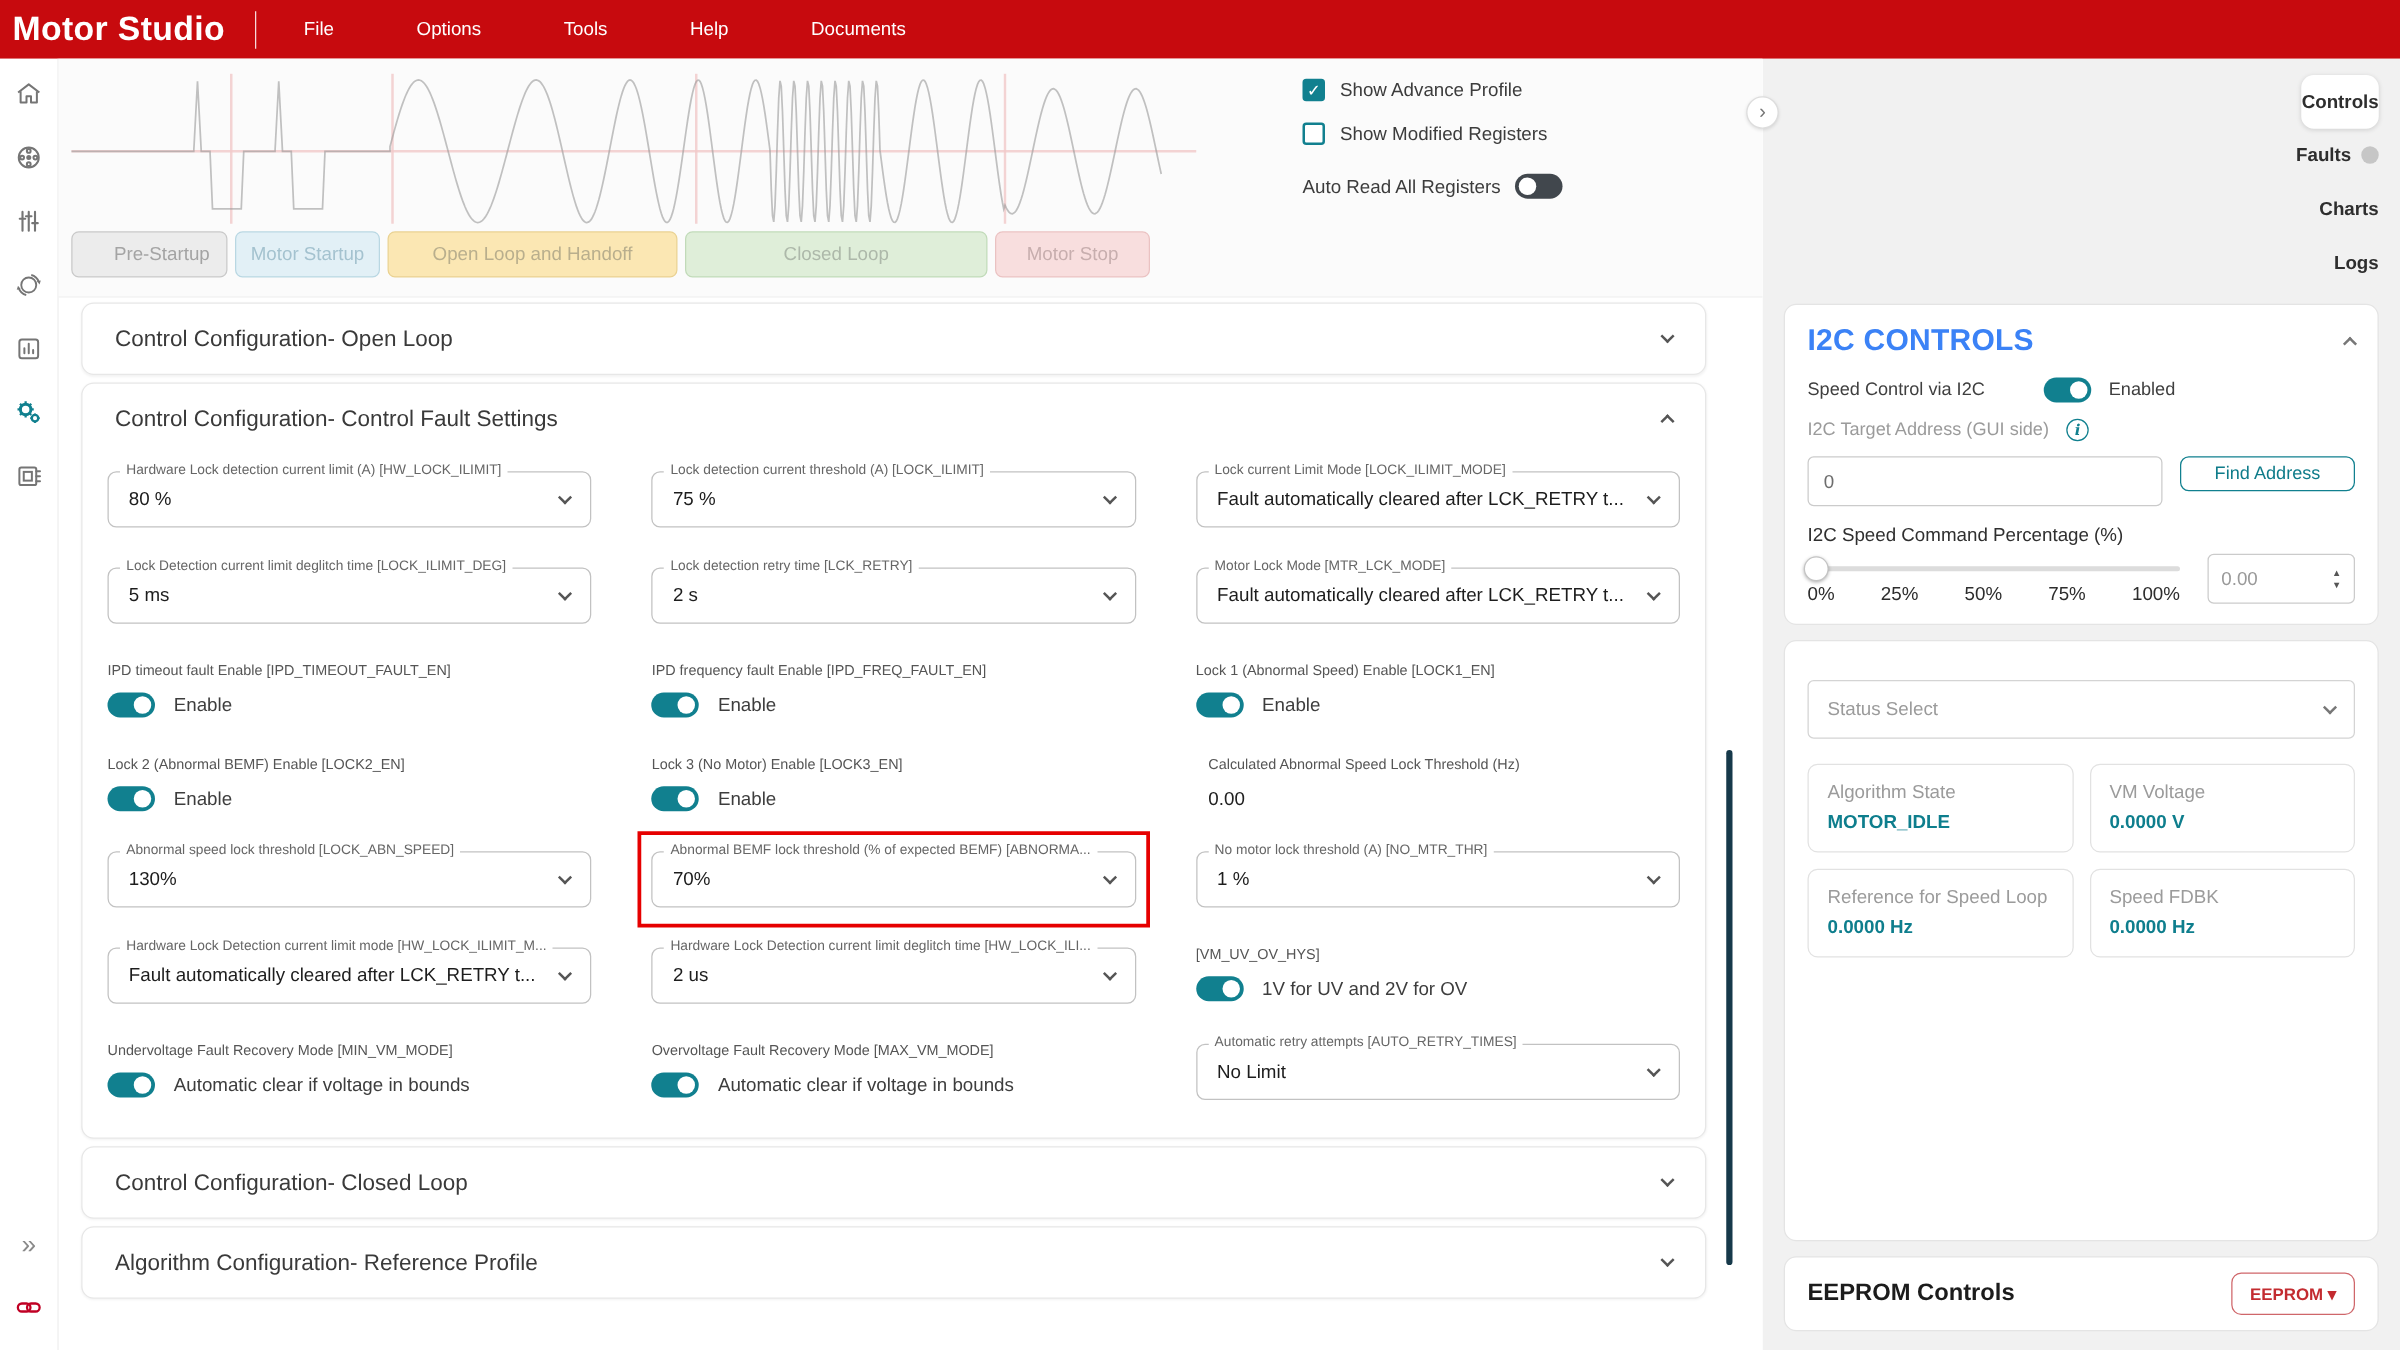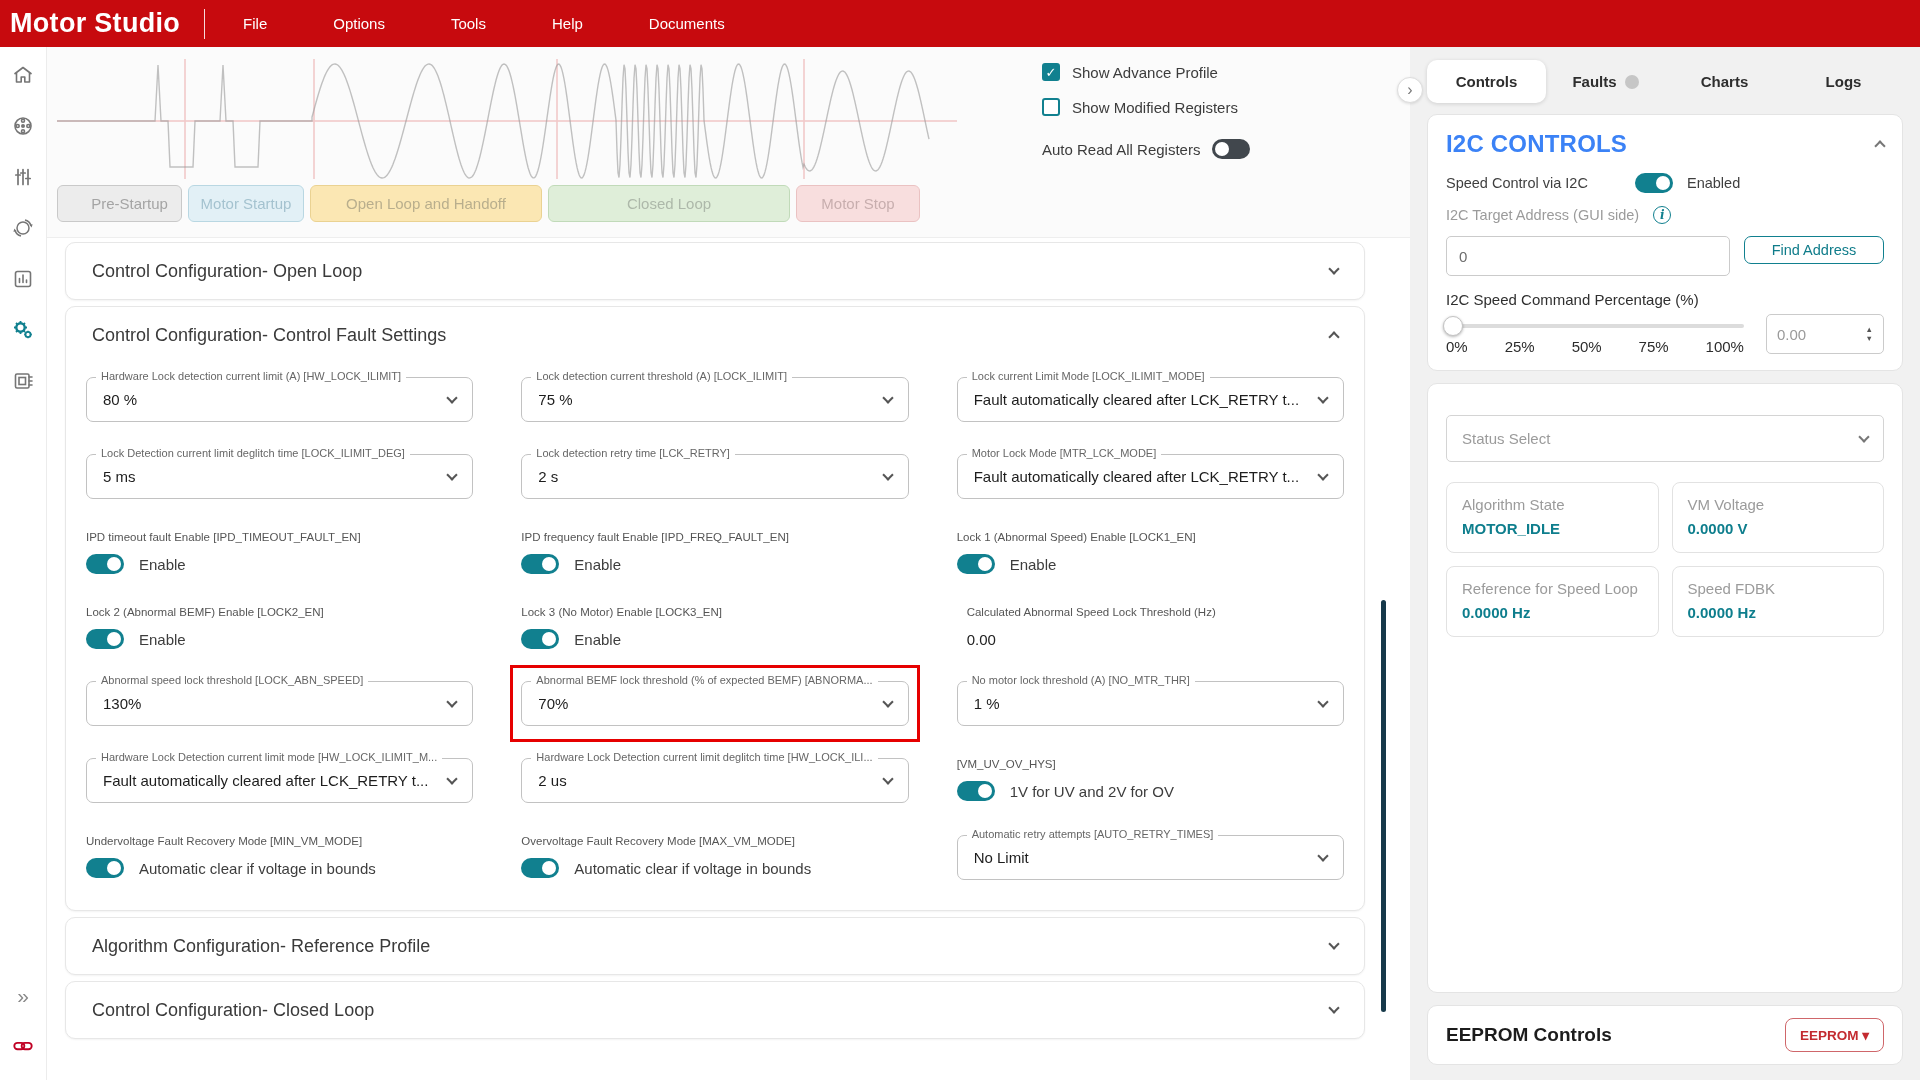--- a/index.html
+++ b/index.html
@@ -75,21 +75,21 @@
   .trow { display:flex; align-items:center; gap:15px; font-size:15px; color:#3d3d3d; }
   .calcval { font-size:15px; color:#222; margin-top:13px; padding-left:10px; }
 
   .hl { border:3px solid #e60000; padding:13px 8px 13px; margin:-16px -11px -16px -11px; }
 
   .sb-thumb { position:absolute; right:24px; top:553px; width:5px; height:412px; background:#16394a;
     border-radius:3px; }
 
   
   .panel { width:510px; background:#f1f1f1; padding:13px 17px 15px; display:flex; flex-direction:column; }
-  .tabs { display:flex; align-items:center; margin-bottom:11px; }
+  .tabs { display:flex; align-items:flex-end; margin-bottom:11px;flex-direction:column; }
   .tab { flex:1; text-align:center; font-size:15px; font-weight:700; color:#2e2e2e; padding:13px 0; }
   .tab.active { background:#fff; border-radius:10px; box-shadow:0 1px 4px rgba(0,0,0,.14); }
   .badge { display:inline-block; width:14px; height:14px; border-radius:50%; background:#c6c6c6;
     margin-left:8px; vertical-align:-2px; }
 
   .card { background:#fff; border:1px solid #e4e4e4; border-radius:10px; padding:15px 18px; }
   .card-title-row { display:flex; align-items:center; justify-content:space-between; }
   .card-title { font-size:24px; font-weight:700; color:#3b82f6; letter-spacing:.2px;text-align:center; }
 
   .i2c-row { display:flex; align-items:center; gap:14px; margin-top:15px; font-size:14.5px; color:#3f3f3f; }
@@ -435,28 +435,28 @@
               <span class="fval">No Limit</span>
               <span class="chev down"></span>
             </div>
 
           </div>
         </div>
       </div>
 
       <div class="acc">
         <div class="acc-head">
-          <span>Algorithm Configuration- Reference Profile</span>
+          <span>Control Configuration- Closed Loop</span>
           <span class="chev down"></span>
         </div>
       </div>
 
       <div class="acc">
         <div class="acc-head">
-          <span>Control Configuration- Closed Loop</span>
+          <span>Algorithm Configuration- Reference Profile</span>
           <span class="chev down"></span>
         </div>
       </div>
 
     </div>
 
     <div class="sb-thumb"></div>
   </div>
 
   <div class="panel">

